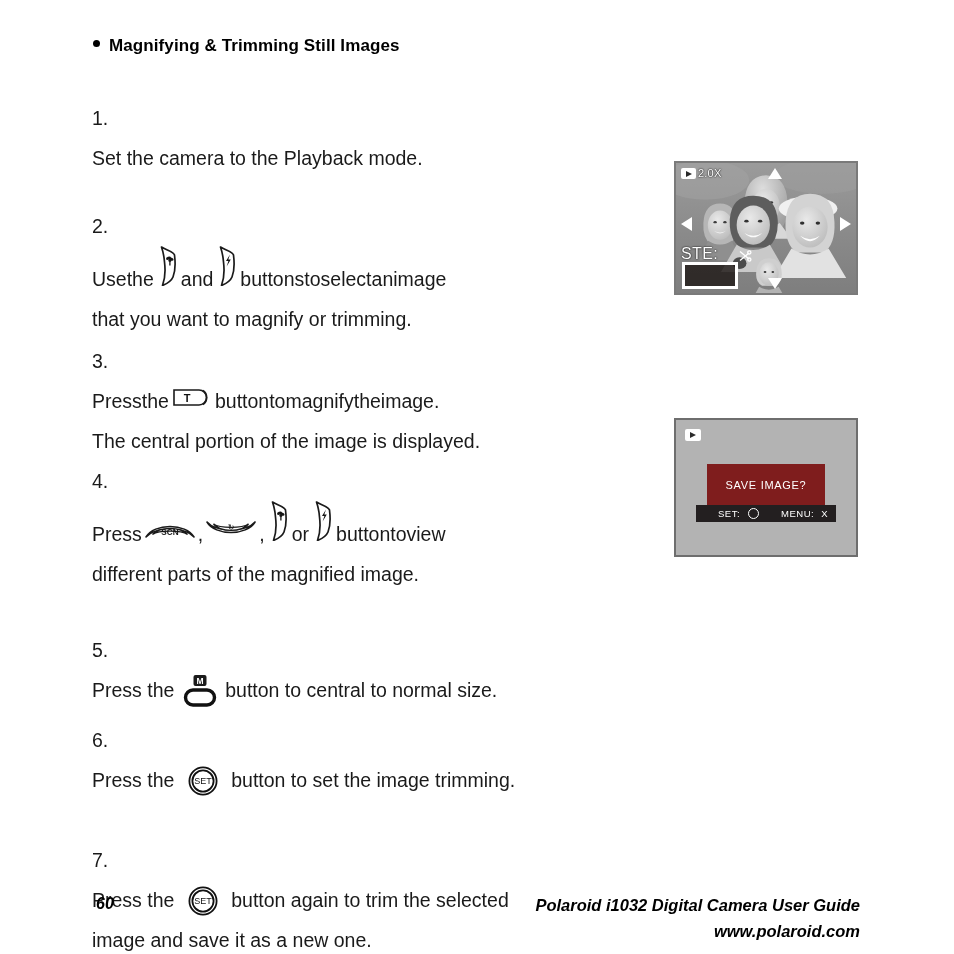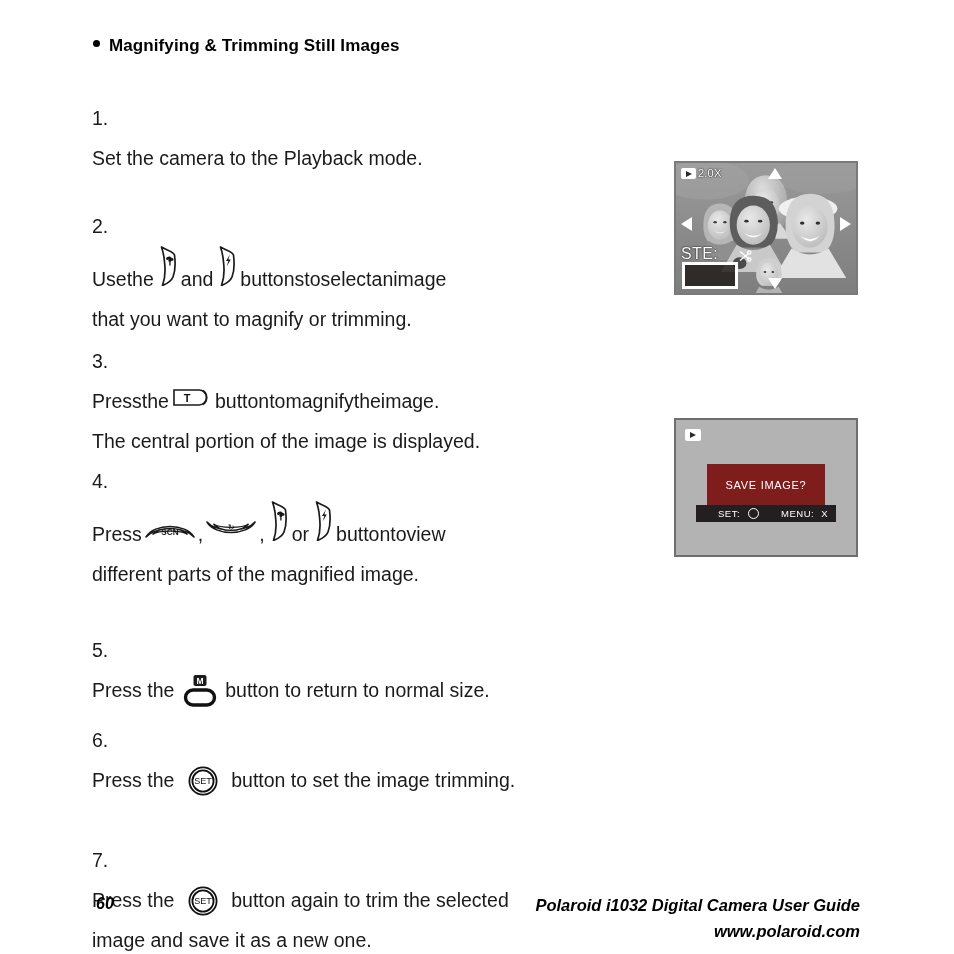--- a/index.html
+++ b/index.html
@@ -461,21 +461,21 @@
     <div class="step" style="margin-top:36px;">
       <span class="num">5.</span>
       <span class="body">
         <span class="jline">
           <span>Press the</span><span class="w"> </span><span class="ico ico-menu">
             <svg viewBox="0 0 36 36">
               <rect x="11.5" y="1" width="13" height="11" rx="2" fill="#1b1b1b"></rect>
               <text x="18" y="10" font-family="Liberation Sans, sans-serif" font-size="8.5" font-weight="bold" fill="#ffffff" text-anchor="middle">M</text>
               <rect x="3.5" y="16" width="29" height="15" rx="7.5" fill="#ffffff" stroke="#111111" stroke-width="3.4"></rect>
             </svg>
-          </span><span class="w"> </span><span>button to return to normal size.</span>
+          </span><span class="w"> </span><span>button to central to normal size.</span>
         </span>
       </span>
     </div>
 
     <div class="step" style="margin-top:10px;">
       <span class="num">6.</span>
       <span class="body">
         <span class="jline">
           <span>Press the</span><span class="w"> </span><span class="ico ico-set">
             <svg viewBox="0 0 30 30">

